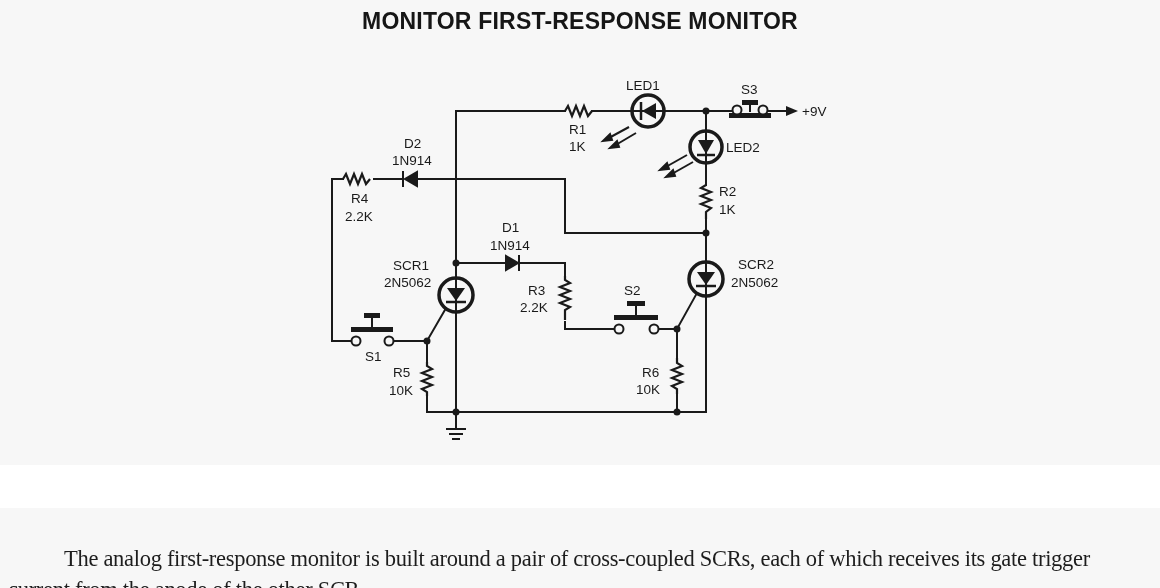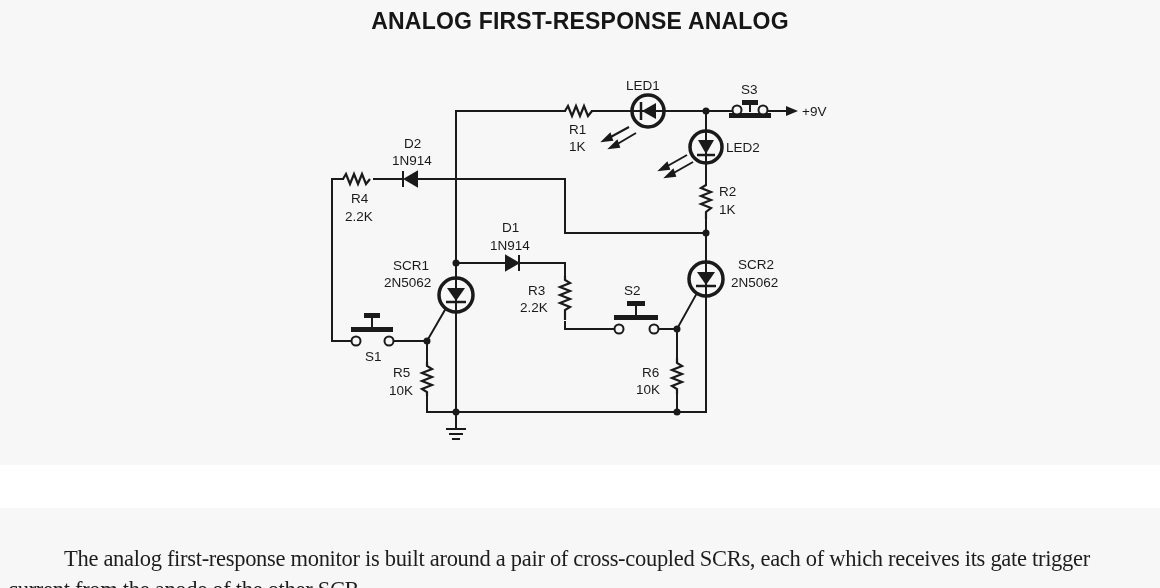--- a/index.html
+++ b/index.html
@@ -12,21 +12,21 @@
   .gap { position: absolute; left: 0; top: 465px; width: 1160px; height: 43px; background: #ffffff; }
   .caption-area { position: absolute; left: 0; top: 508px; width: 1160px; height: 80px; background: #f7f7f7; }
   .caption { position: absolute; left: 8px; top: 12px; width: 1140px;
              font-family: "Liberation Serif", serif; font-size: 22.5px; line-height: 31px; color: #1d1d1d;
              text-indent: 56px; letter-spacing: -0.3px; }
 </style>
 </head>
 <body>
 
 <div class="figure-area">
-  <div class="title">ANALOG FIRST-RESPONSE ANALOG</div>
+  <div class="title">MONITOR FIRST-RESPONSE MONITOR</div>
 
   <svg class="schem" width="1160" height="465" viewBox="0 0 1160 465">
     <g stroke="#1a1a1a" stroke-width="2" fill="none" stroke-linecap="square">
 
       <path d="M456 263 V111 H565"></path>
       <path d="M592 111 H631"></path>
       <path d="M665 111 H733"></path>
 
       <path d="M766 111 H786"></path>
 

